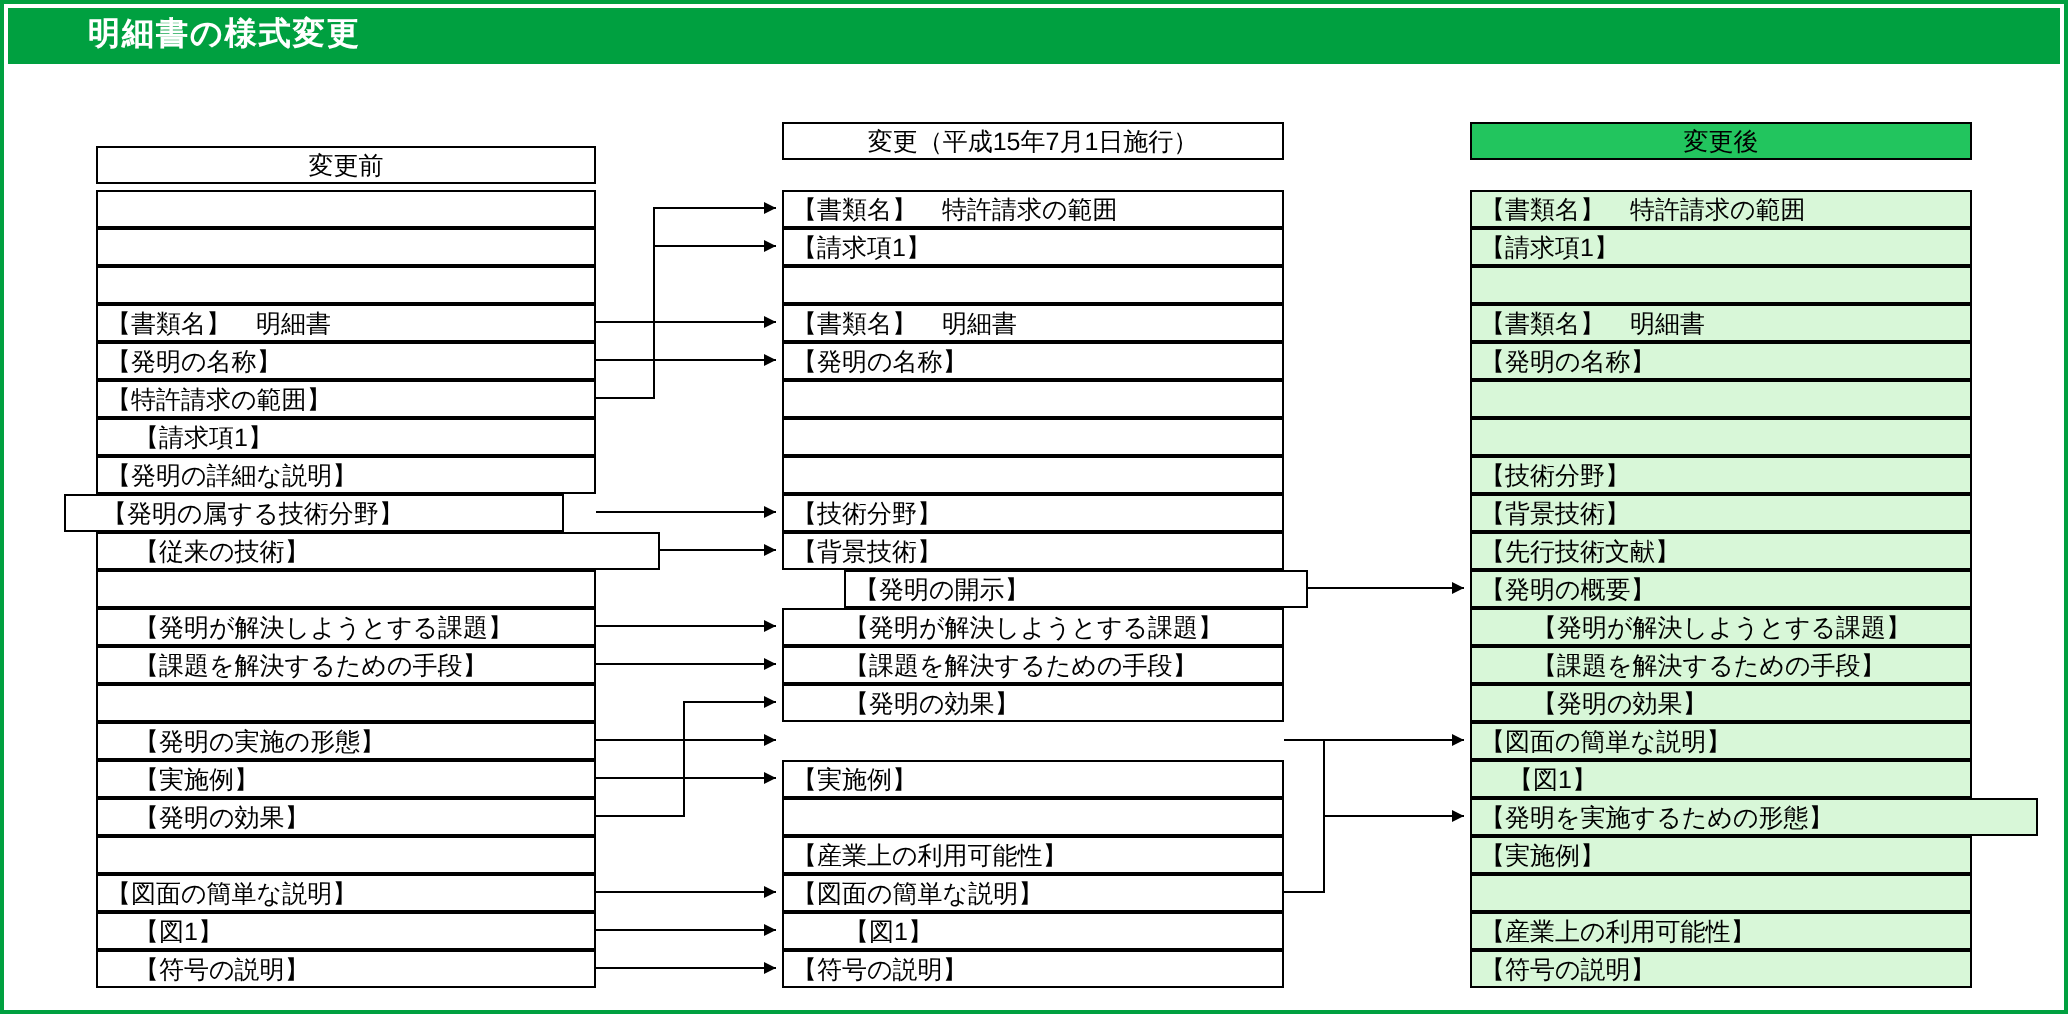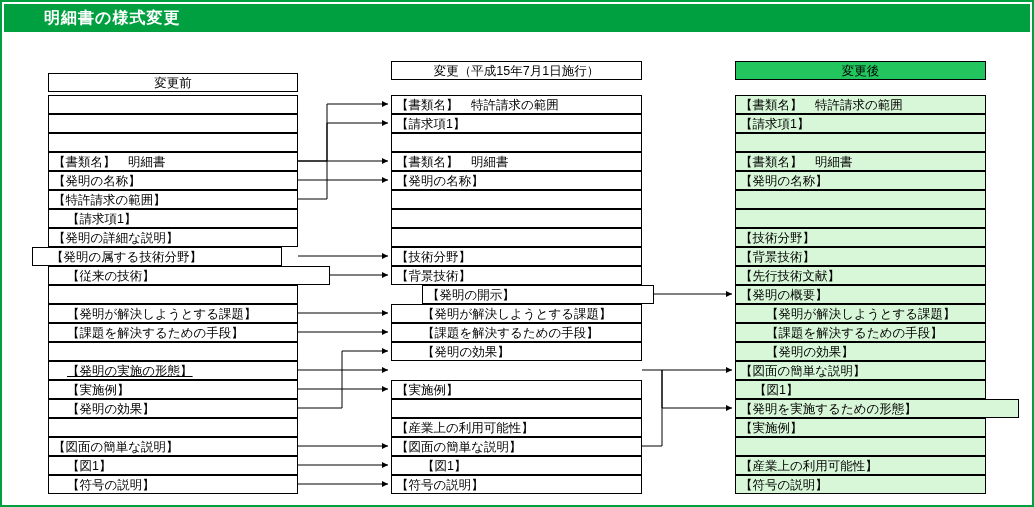--- a/index.html
+++ b/index.html
@@ -161,21 +161,21 @@
     </div>
   <div class="cell indent1" style="left:46px; top:302px; width:250px;">
       <span class="txt">【発明が解決しようとする課題】</span>
     </div>
   <div class="cell indent1" style="left:46px; top:321px; width:250px;">
       <span class="txt">【課題を解決するための手段】</span>
     </div>
   <div class="cell" style="left:46px; top:340px; width:250px;">
       <span class="txt"></span>
     </div>
-  <div class="cell indent1" style="left:46px; top:359px; width:250px;text-decoration:underline;">
+  <div class="cell indent1" style="left:46px; top:359px; width:250px;">
       <span class="txt">【発明の実施の形態】</span>
     </div>
   <div class="cell indent1" style="left:46px; top:378px; width:250px;">
       <span class="txt">【実施例】</span>
     </div>
   <div class="cell indent1" style="left:46px; top:397px; width:250px;">
       <span class="txt">【発明の効果】</span>
     </div>
   <div class="cell" style="left:46px; top:416px; width:250px;">
       <span class="txt"></span>

